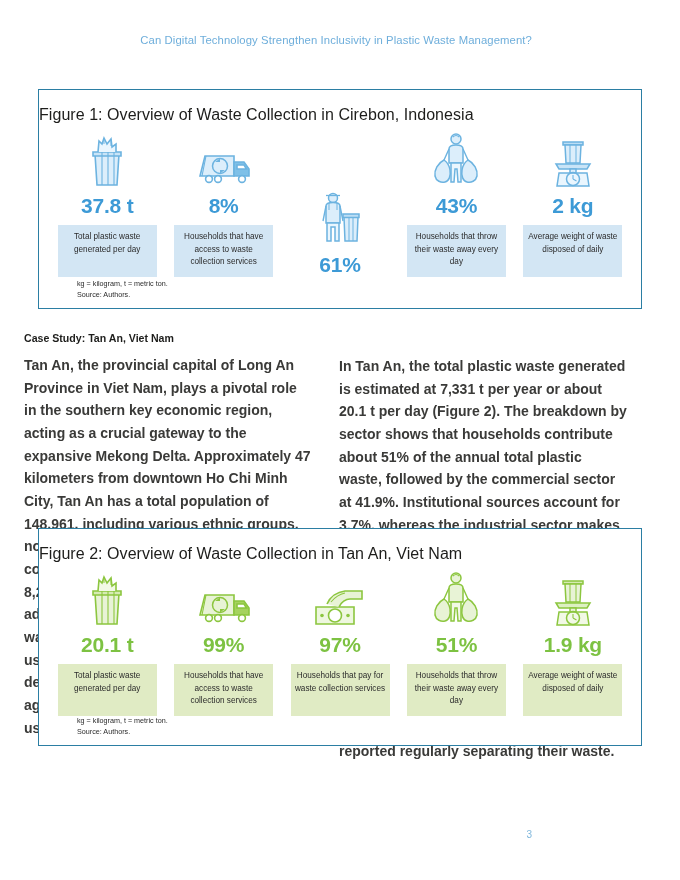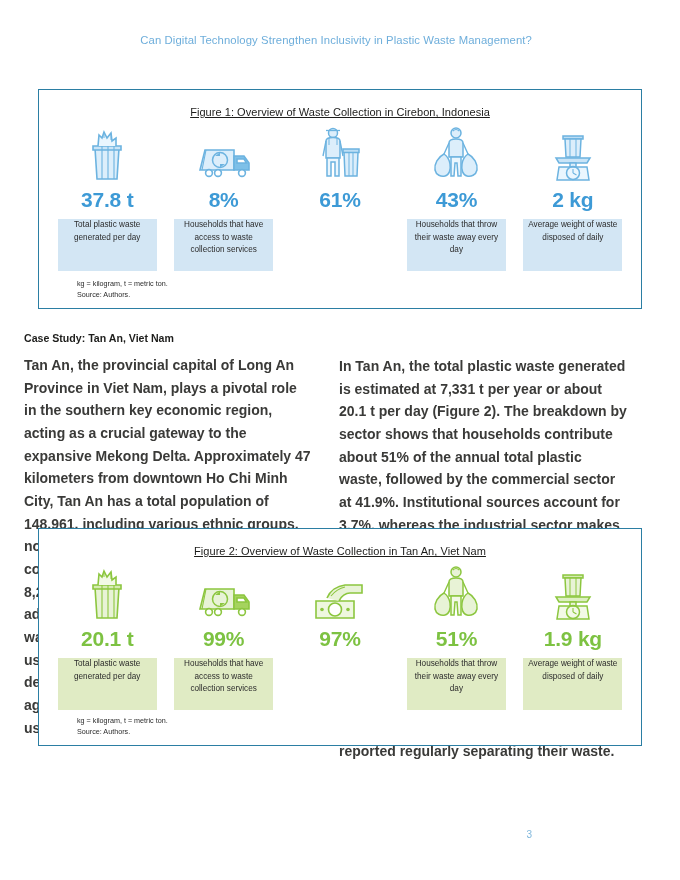--- a/index.html
+++ b/index.html
@@ -21,32 +21,31 @@
   
   .figure {
     position: absolute; left: 38px; width: 604px;
     border: 1px solid #2b7ea3;
     background: #ffffff;
   }
   #figure-1 { top: 89px; height: 220px; }
   #figure-2 { top: 528px; height: 218px; }
 
   .fig-title {
-    text-align: center;
-    font-size: 11px;
+    font-size: 16px;
     color: #1d1d1b;
     padding-top: 16px;
     letter-spacing: 0.05px;
-    text-decoration: underline;
   }
 
   .stats-row {
     display: flex;
     padding: 0 10px;
     margin-top: 8px;
+    align-items: flex-end;
   }
   .stat-col {
     flex: 1 1 0;
     display: flex;
     flex-direction: column;
     align-items: center;
   }
   .stat-icon {
     height: 58px;
     display: flex; align-items: flex-end; justify-content: center;
@@ -58,21 +57,21 @@
     letter-spacing: -0.2px;
   }
   .stat-label {
     margin-top: 7px;
     width: 99px;
     min-height: 52px;
     font-size: 8.2px;
     line-height: 1.55;
     text-align: center;
     color: #2b2b2b;
-    padding: 0 3px 6px;
+    padding: 6px 3px 6px;
   }
   .fig-note {
     position: absolute;
     left: 10px; bottom: 8px;
     font-size: 7.2px;
     line-height: 1.45;
     color: #2b2b2b;
     margin-left: 28px;
   }
 
@@ -281,20 +280,21 @@
               <path d="M6 22 L44 22 L44 39 L6 39 Z" fill="#eef7df"></path>
               <circle cx="25" cy="30.5" r="6.5" fill="#ffffff"></circle>
               <circle cx="12" cy="30.5" r="1.8" fill="#8cc63f" stroke="none"></circle>
               <circle cx="38" cy="30.5" r="1.8" fill="#8cc63f" stroke="none"></circle>
               <path d="M17 19 C20 12 27 7 35 6 L52 6 L52 14 L40 14 C36 14 31 17 29 22" fill="#e8f3d6"></path>
               <path d="M21 17 C25 12 30 9 35 8" stroke-width="1.1"></path>
             </g>
           </svg>
         </div>
         <div class="stat-value">97%</div>
+        <div class="stat-label">Households that pay for waste collection services</div>
       </div>
 
       <div class="stat-col">
         <div class="stat-icon">
           <svg width="56" height="58" viewBox="0 0 56 58">
             <g fill="none" stroke="#8cc63f" stroke-width="1.5">
               <circle cx="28" cy="7" r="5" fill="#e8f3d6"></circle>
               <path d="M25 5 Q28 2 31 5" stroke-width="1.1"></path>
               <path d="M21 17 C21 14 24 13 28 13 C32 13 35 14 35 17 L35 31 L21 31 Z" fill="#e8f3d6"></path>
               <path d="M21 17 L16 28 M35 17 L40 28" stroke-width="1.4"></path>

